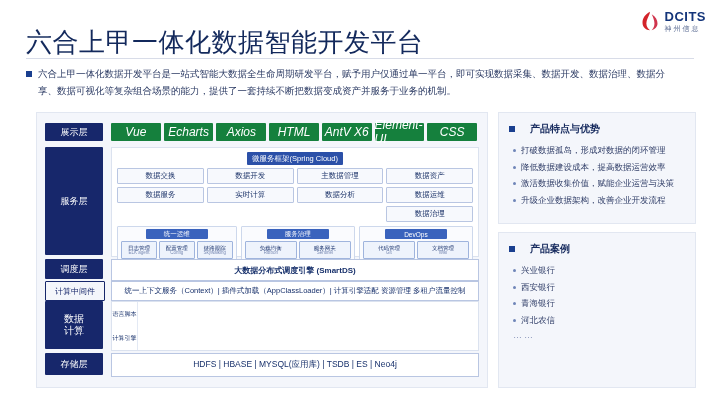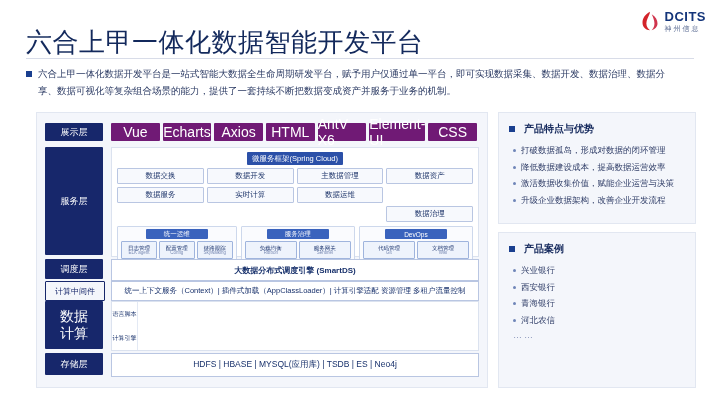--- a/index.html
+++ b/index.html
@@ -35,21 +35,21 @@
   .lbl-service{top:34px;height:108px;}
   .lbl-sched{top:146px;height:20px;}
   .lbl-mid{top:168px;height:18px;background:#f4f6fb;color:#17276b;border:1px solid #17276b;}
   .lbl-data{top:188px;height:48px;}
   .lbl-store{top:240px;height:22px;}
 
   .lbl-mid span{font-size:8px;}
 
   
   .tabs{position:absolute;left:74px;top:10px;width:366px;height:18px;display:flex;gap:3px;}
-  .tab{flex:1;background:#701a75;color:#fff;font-size:14px;display:flex;align-items:center;justify-content:center;border-radius:1px;}
+  .tab{flex:1;background:#15803d;color:#fff;font-size:12px;display:flex;align-items:center;justify-content:center;border-radius:1px;font-style:italic;}
 
   
   .svc{position:absolute;left:74px;top:34px;width:366px;height:108px;background:#ffffff;border:1px solid #dbe2ef;}
   .svc-title{margin:4px auto 3px;width:96px;height:13px;background:#2b50a8;color:#fff;font-size:7.5px;display:flex;align-items:center;justify-content:center;border-radius:1px;}
   .svc-grid{display:grid;grid-template-columns:repeat(4,1fr);gap:3px;padding:0 5px;}
   .cell{height:14px;border:1px solid #b9c6e2;background:#f7f9fd;font-size:7.5px;color:#1b3268;display:flex;align-items:center;justify-content:center;border-radius:1px;}
 
   .svc-sub{display:flex;gap:4px;padding:4px 5px 0;}
   .sub-col{flex:1;border:1px solid #cdd8ec;background:#fafbfe;border-radius:1px;padding-top:2px;}
   .sub-col.w2{flex:1.05;}
@@ -74,21 +74,21 @@
   .drow{display:flex;gap:3px;}
   .dcell{flex:1;height:15px;border:1px solid #b9c6e2;background:#f7f9fd;font-size:7.5px;color:#1b3268;display:flex;align-items:center;justify-content:center;border-radius:1px;}
 
   
   .store{position:absolute;left:74px;top:240px;width:366px;height:22px;border:1px solid #b9c6e2;background:#ffffff;font-size:8.5px;display:flex;align-items:center;justify-content:center;color:#17306b;}
 
   
   .rpanel{position:absolute;left:498px;width:196px;background:#f4f6fb;border:1px solid #e2e7f1;}
   .r1{top:112px;height:110px;}
   .r2{top:232px;height:154px;}
-  .rhead{display:flex;align-items:center;gap:9px;padding:9px 10px 4px;}
+  .rhead{display:flex;align-items:center;gap:15px;padding:9px 10px 4px;}
   .rhead .sq{width:6px;height:6px;background:#1a3f8f;}
   .rhead span{font-size:10px;font-weight:bold;color:#14285c;}
   .rlist{list-style:none;margin:0;padding:2px 12px 0 14px;}
   .rlist li{font-size:8.5px;line-height:1.95;color:#33406a;position:relative;padding-left:8px;}
   .rlist li::before{content:"";position:absolute;left:0;top:7px;width:3px;height:3px;background:#6f85b8;border-radius:50%;}
   .dots{font-size:9px;color:#8693b8;padding-left:14px;margin-top:2px;letter-spacing:2px;}
 </style>
 </head>
 <body>
 
@@ -115,21 +115,21 @@
 
   <div class="arch">
 
     <div class="layer-label lbl-show">展示层</div>
     <div class="layer-label lbl-service">服务层</div>
     <div class="layer-label lbl-sched">调度层</div>
     <div class="layer-label lbl-mid">
         <span>计算中间件</span>
       </div>
     <div class="layer-label lbl-data">
-      <span style="font-size:14px;line-height:1.2;text-align:center;">
+      <span style="font-size:10px;line-height:1.2;text-align:center;">
         <span>数据</span><br>
         <span>计算</span>
       </span>
     </div>
     <div class="layer-label lbl-store">存储层</div>
 
     <div class="tabs">
       <div class="tab">Vue</div>
       <div class="tab">Echarts</div>
       <div class="tab">Axios</div>
@@ -141,20 +141,21 @@
 
     <div class="svc">
       <div class="svc-title">微服务框架(Spring Cloud)</div>
       <div class="svc-grid">
         <div class="cell">数据交换</div>
         <div class="cell">数据开发</div>
         <div class="cell">主数据管理</div>
         <div class="cell">数据资产</div>
         <div class="cell">数据服务</div>
         <div class="cell">实时计算</div>
+        <div class="cell">数据分析</div>
         <div class="cell">数据运维</div>
       </div>
       <div class="svc-grid" style="margin-top:3px;grid-template-columns:repeat(4,1fr);">
         <div class="cell" style="visibility:hidden"></div>
         <div class="cell" style="visibility:hidden"></div>
         <div class="cell" style="visibility:hidden"></div>
         <div class="cell">数据治理</div>
       </div>
 
       <div class="svc-sub">

